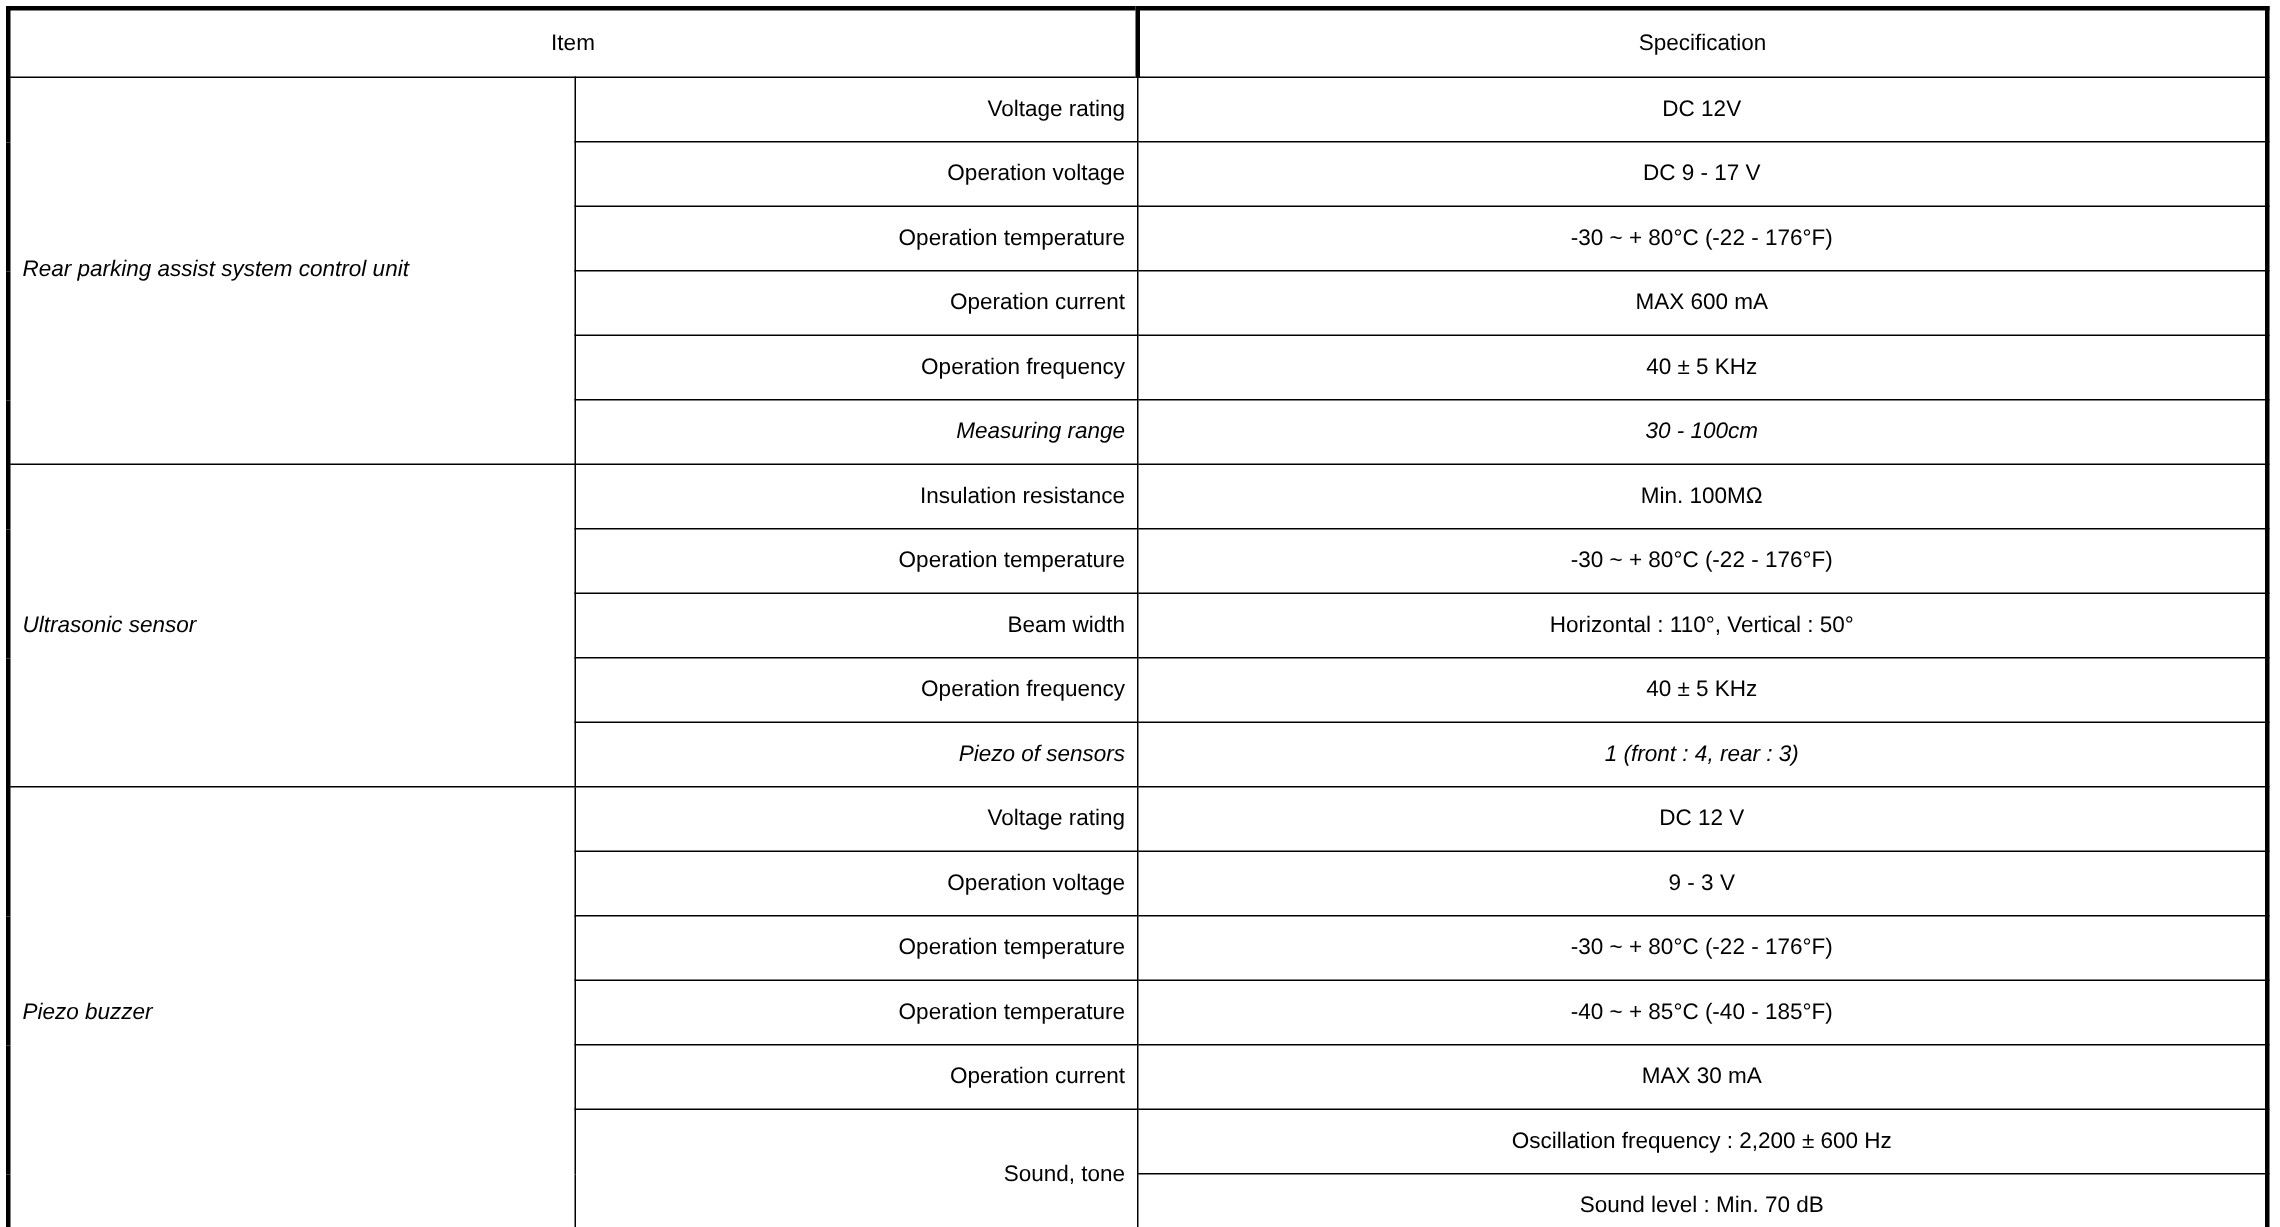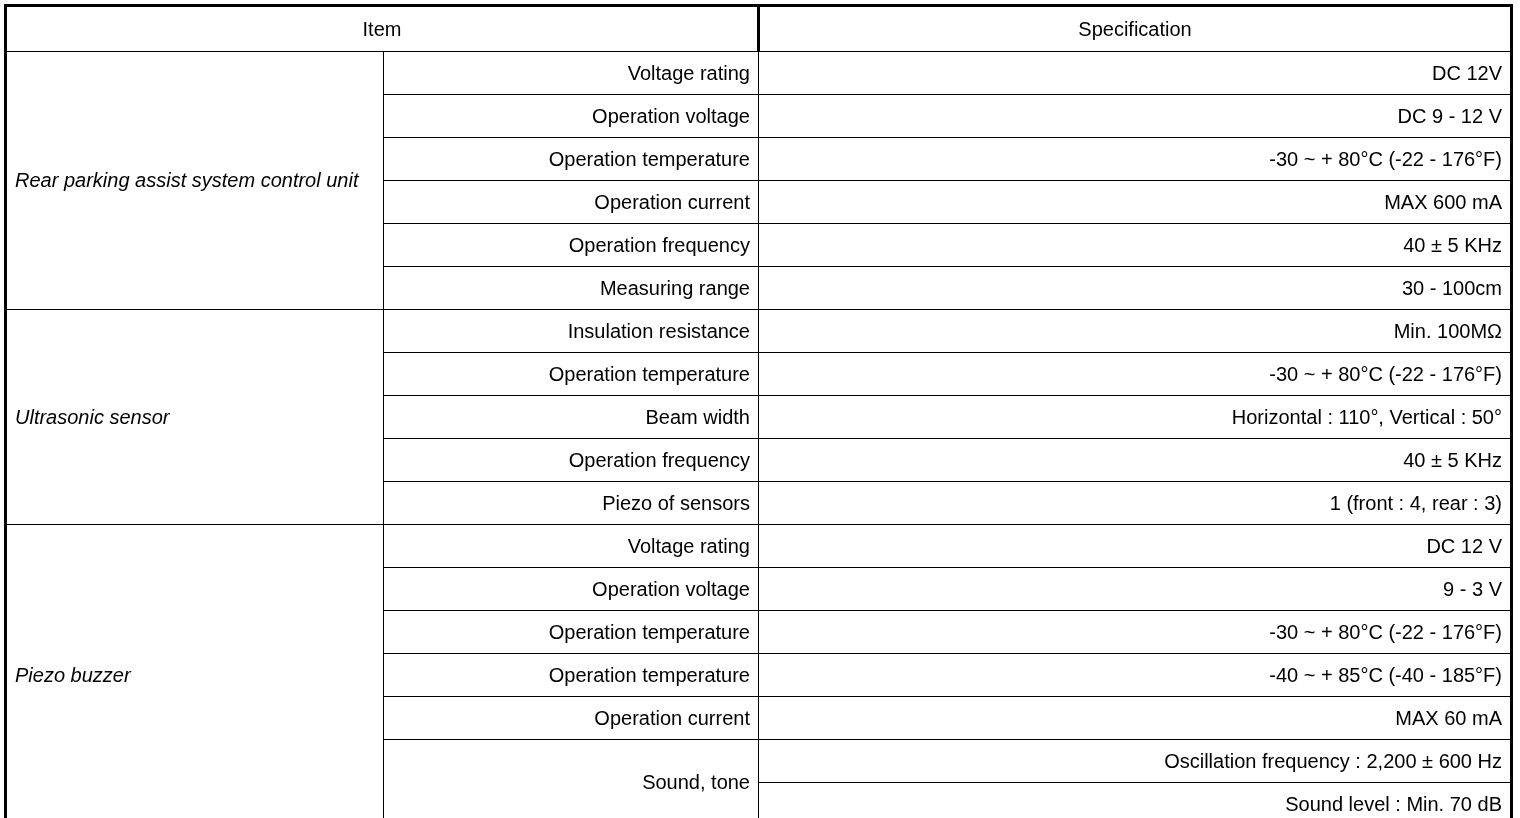--- a/index.html
+++ b/index.html
@@ -24,21 +24,21 @@
     border-collapse: collapse;
     width: 1506px;
     height: 810px;
     table-layout: fixed;
     border: 3px solid #000000;
   }
   table.spec-table td,
   table.spec-table th {
     border: 1px solid #000000;
     font-weight: normal;
-    font-size: 20px;
+    font-size: 15px;
     line-height: 1.15;
     padding: 0 8px;
     vertical-align: middle;
   }
   
   col.c-item   { width: 378px; }
   col.c-sub    { width: 375px; }
   col.c-spec   { width: 753px; }
 
   thead th {
@@ -61,25 +61,26 @@
   td.group-cell .group-text {
     display: block;
     line-height: 1.22;
   }
   td.sub-cell {
     text-align: right;
     border-right: 3px solid #000000;
     height: 42px;
   }
   td.spec-cell {
-    text-align: right;
+    text-align: center;
     height: 42px;
   }
   td.last-in-group {
     border-bottom: 2px solid #000000;
+    font-style: italic;
   }
 </style>
 </head>
 <body>
 
 <div id="spec-table-wrap">
   <table class="spec-table">
     <colgroup>
       <col class="c-item">
       <col class="c-sub">
@@ -95,21 +96,21 @@
 
       <tr>
         <td class="group-cell" rowspan="6">
           <span class="group-text">Rear parking assist system control unit</span>
         </td>
         <td class="sub-cell">Voltage rating</td>
         <td class="spec-cell">DC 12V</td>
       </tr>
       <tr>
         <td class="sub-cell">Operation voltage</td>
-        <td class="spec-cell">DC 9 - 12 V</td>
+        <td class="spec-cell">DC 9 - 17 V</td>
       </tr>
       <tr>
         <td class="sub-cell">Operation temperature</td>
         <td class="spec-cell">-30 ~ + 80°C (-22 - 176°F)</td>
       </tr>
       <tr>
         <td class="sub-cell">Operation current</td>
         <td class="spec-cell">MAX 600 mA</td>
       </tr>
       <tr>
@@ -159,21 +160,21 @@
       <tr>
         <td class="sub-cell">Operation temperature</td>
         <td class="spec-cell">-30 ~ + 80°C (-22 - 176°F)</td>
       </tr>
       <tr>
         <td class="sub-cell">Operation temperature</td>
         <td class="spec-cell">-40 ~ + 85°C (-40 - 185°F)</td>
       </tr>
       <tr>
         <td class="sub-cell">Operation current</td>
-        <td class="spec-cell">MAX 60 mA</td>
+        <td class="spec-cell">MAX 30 mA</td>
       </tr>
       <tr>
         <td class="sub-cell" rowspan="2">Sound, tone</td>
         <td class="spec-cell">Oscillation frequency : 2,200 ± 600 Hz</td>
       </tr>
       <tr>
         <td class="spec-cell">Sound level : Min. 70 dB</td>
       </tr>
 
     </tbody>

